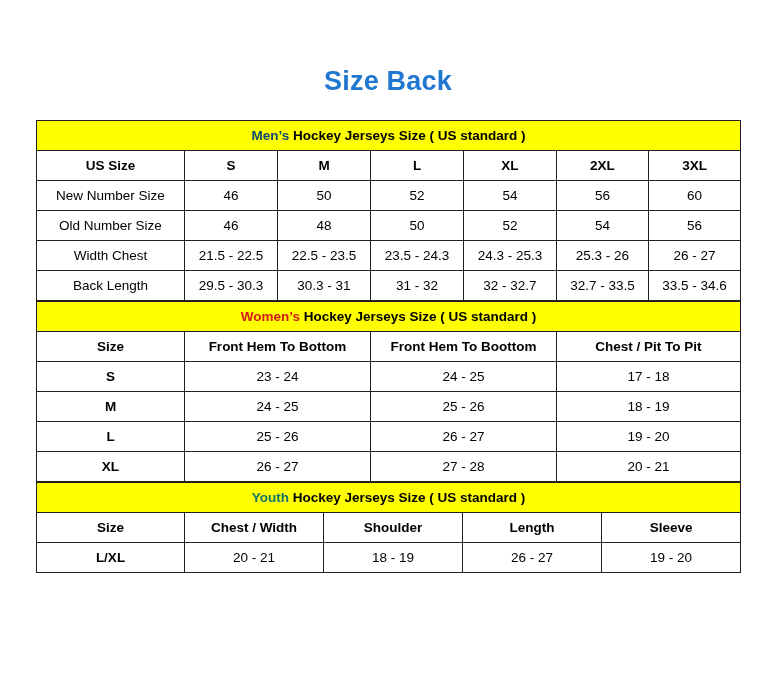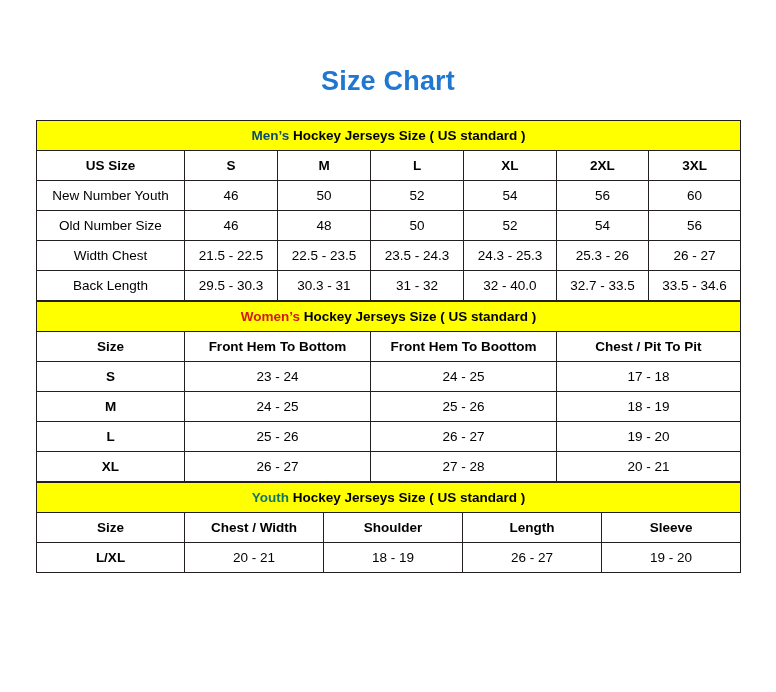--- a/index.html
+++ b/index.html
@@ -59,21 +59,21 @@
     font-weight: normal;
   }
   td.boldcell {
     font-weight: bold;
   }
 </style>
 </head>
 <body>
 
 <div class="page">
-  <div class="title">Size Chart</div>
+  <div class="title">Size Back</div>
 
   <div class="chart-wrap">
 
     <table class="sizechart">
       <colgroup>
         <col style="width:148px">
         <col style="width:93px">
         <col style="width:93px">
         <col style="width:93px">
         <col style="width:93px">
@@ -87,21 +87,21 @@
         <tr>
           <td class="hdr">US Size</td>
           <td class="hdr">S</td>
           <td class="hdr">M</td>
           <td class="hdr">L</td>
           <td class="hdr">XL</td>
           <td class="hdr">2XL</td>
           <td class="hdr">3XL</td>
         </tr>
         <tr>
-          <td class="rowlabel">New Number Youth</td>
+          <td class="rowlabel">New Number Size</td>
           <td>46</td>
           <td>50</td>
           <td>52</td>
           <td>54</td>
           <td>56</td>
           <td>60</td>
         </tr>
         <tr>
           <td class="rowlabel">Old Number Size</td>
           <td>46</td>
@@ -118,21 +118,21 @@
           <td>23.5 - 24.3</td>
           <td>24.3 - 25.3</td>
           <td>25.3 - 26</td>
           <td>26 - 27</td>
         </tr>
         <tr>
           <td class="rowlabel">Back Length</td>
           <td>29.5 - 30.3</td>
           <td>30.3 - 31</td>
           <td>31 - 32</td>
-          <td>32 - 40.0</td>
+          <td>32 - 32.7</td>
           <td>32.7 - 33.5</td>
           <td>33.5 - 34.6</td>
         </tr>
       </tbody>
     </table>
 
     <table class="sizechart">
       <colgroup>
         <col style="width:148px">
         <col style="width:186px">

